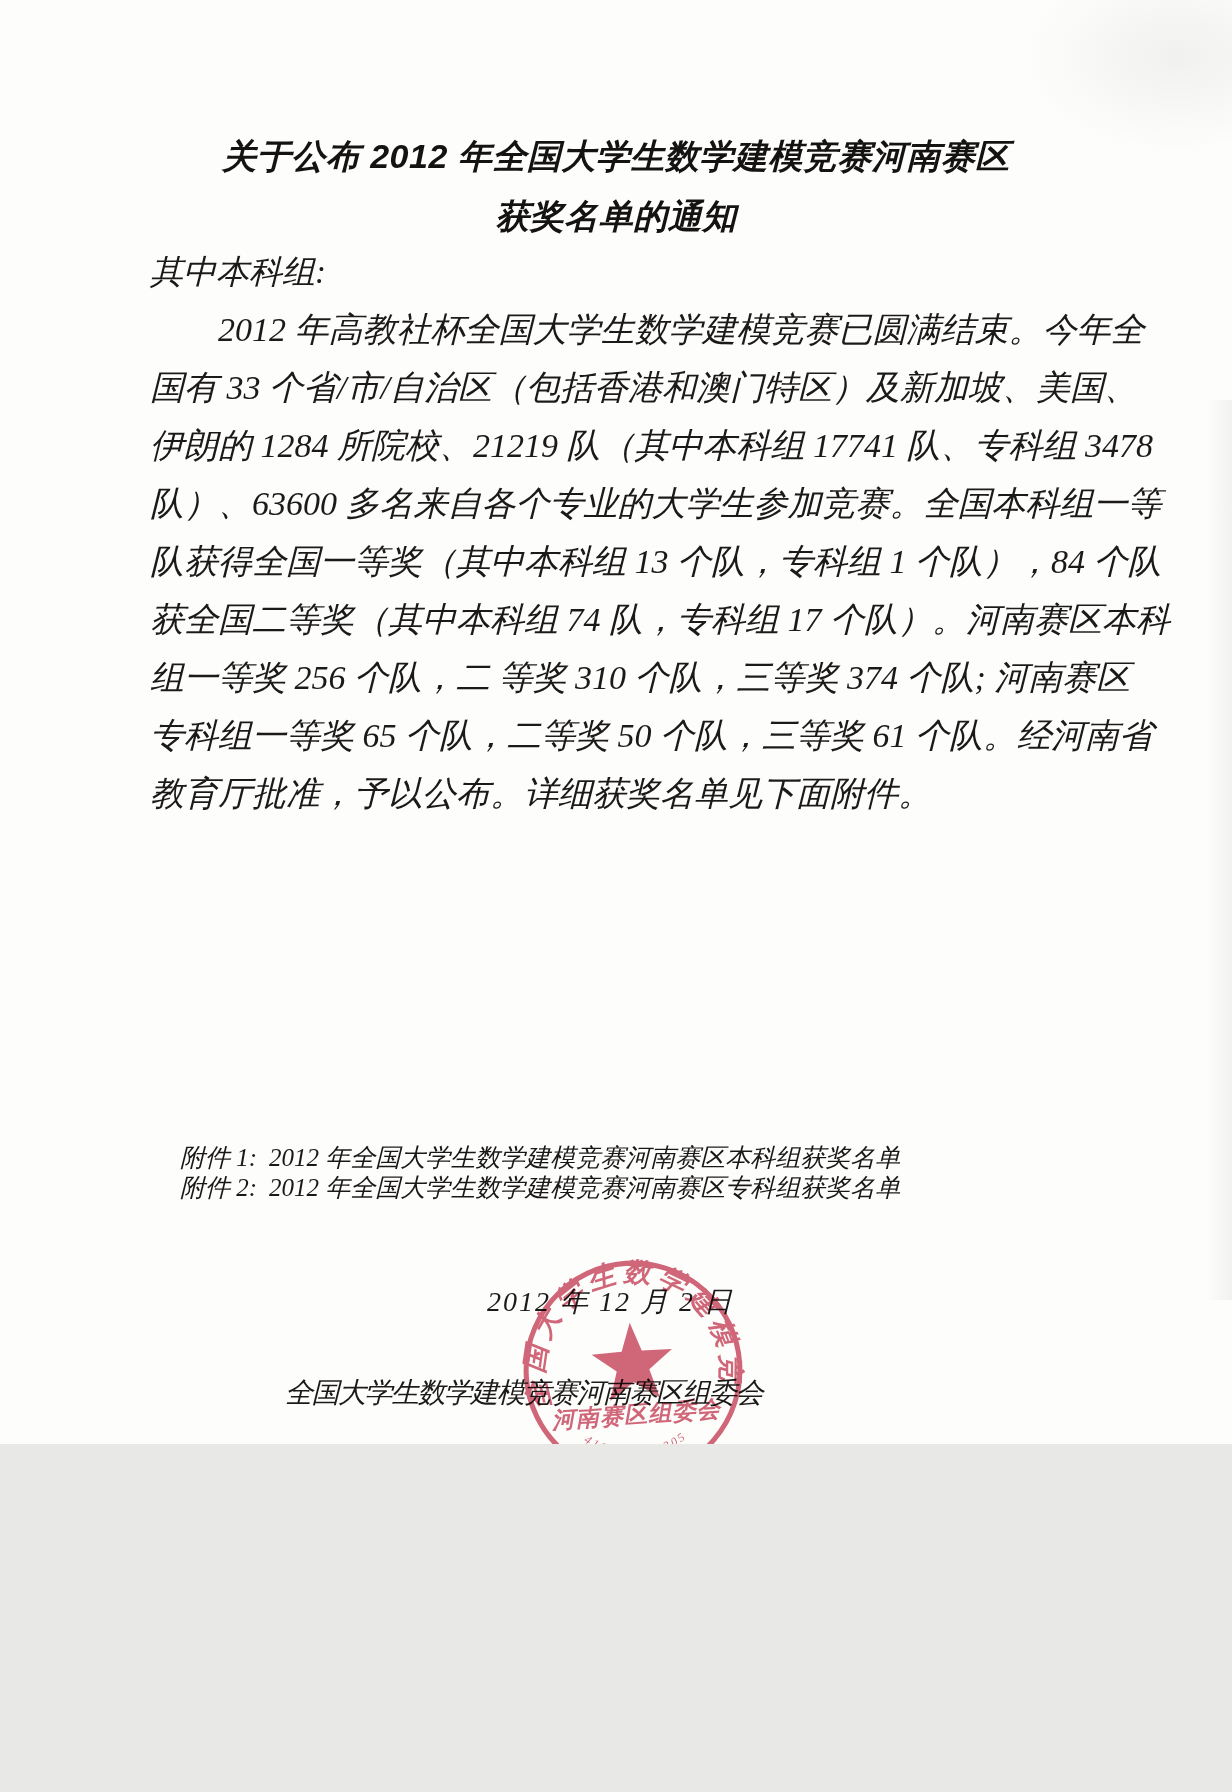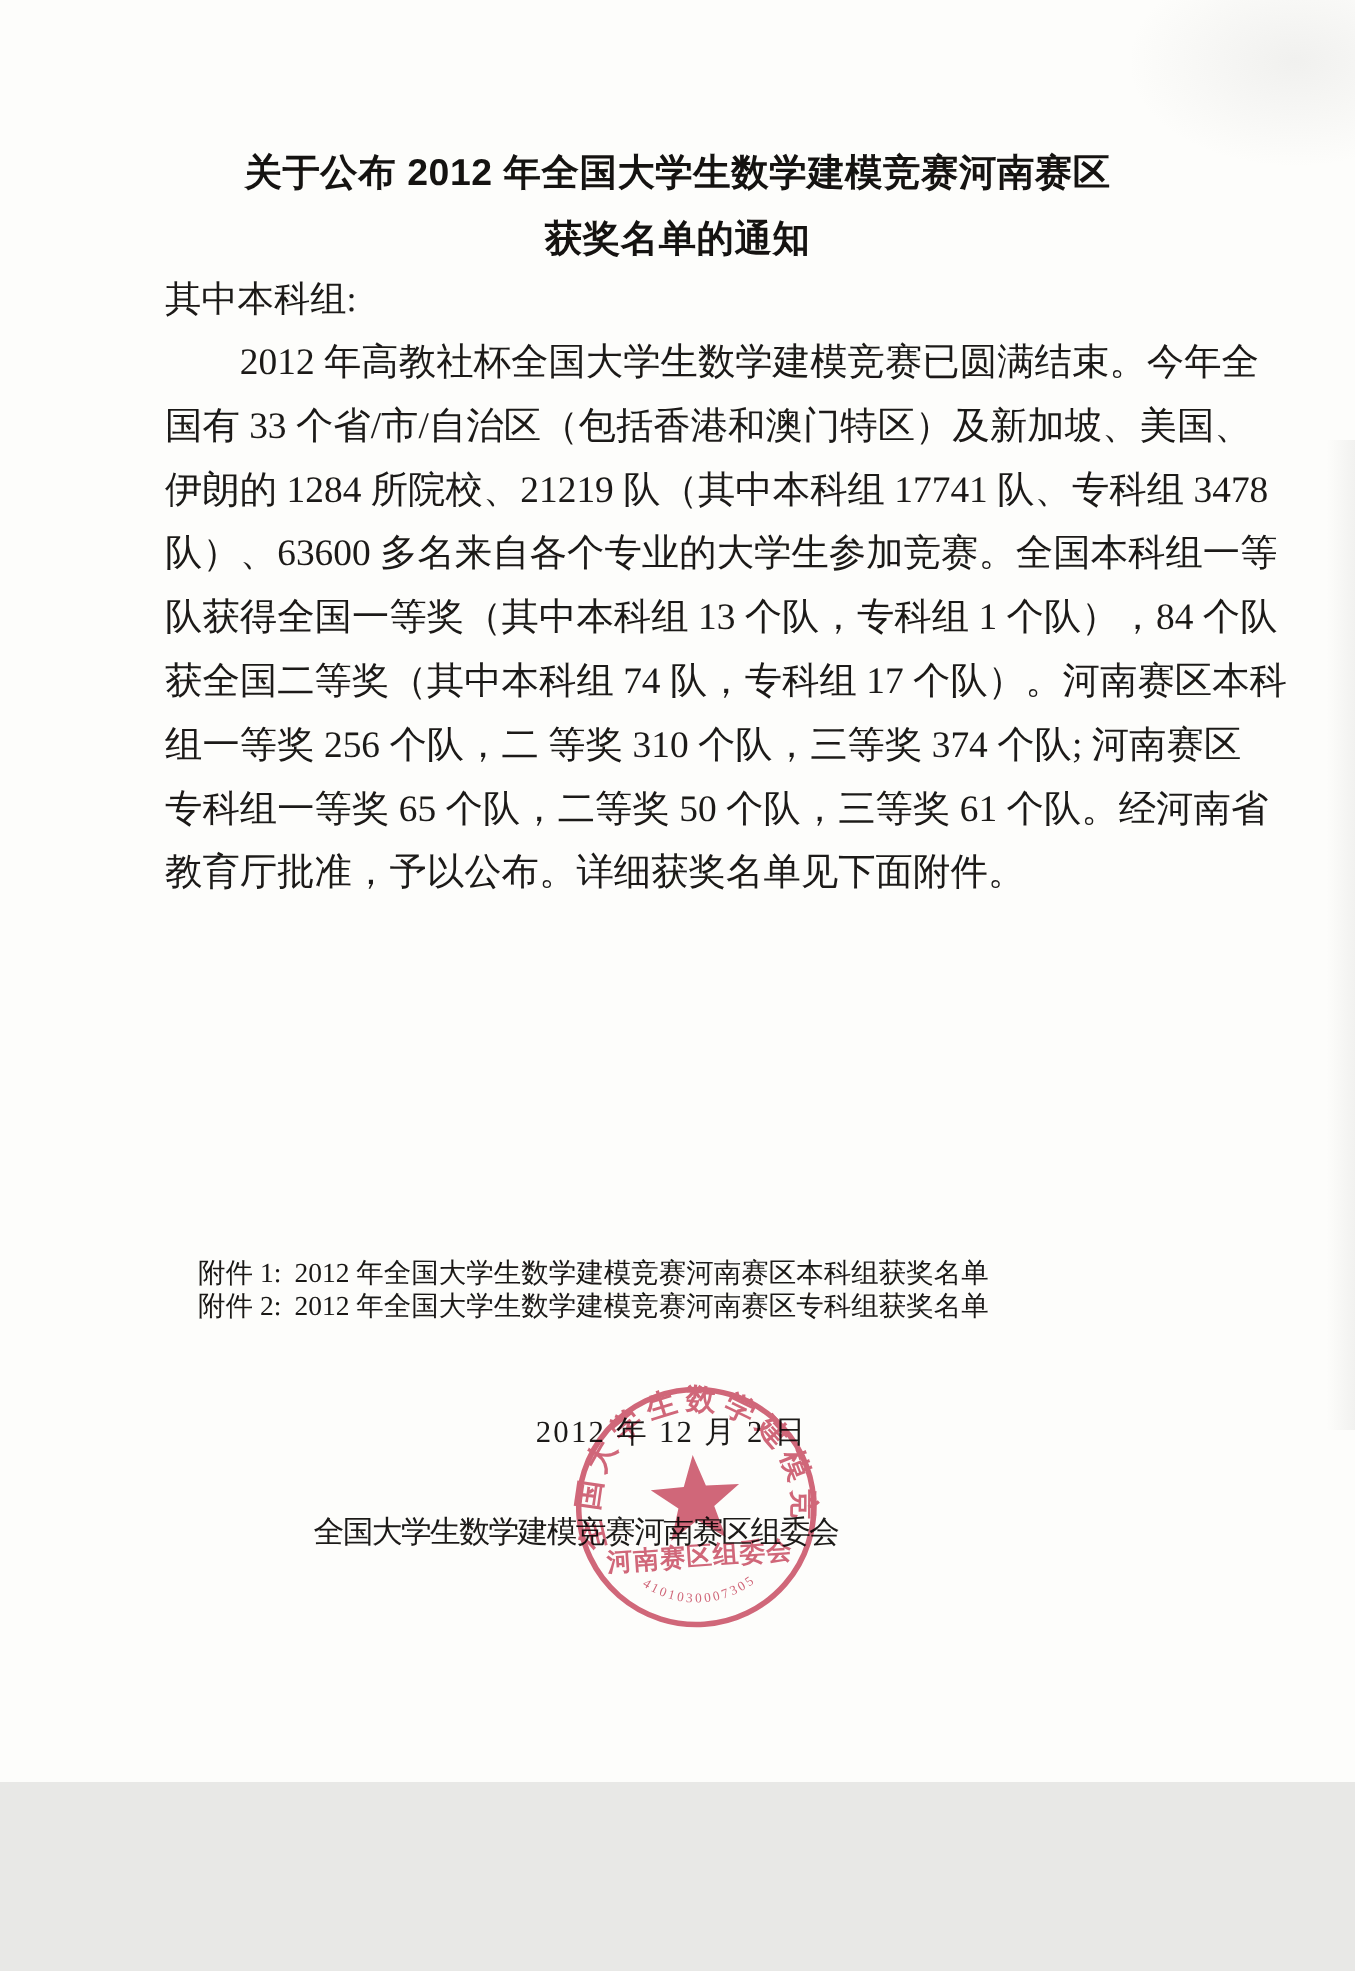--- a/index.html
+++ b/index.html
@@ -1,26 +1,27 @@
 <!DOCTYPE html>
 <html style="--seal-red: #c8465e; --ink: #1c1a18; --paper: #fdfdfb;"><head>
 <meta charset="utf-8">
 <style>
   :root { --seal-red: #c8465e; --ink: #1c1a18; --paper: #fdfdfb; }
   * { margin: 0; padding: 0; box-sizing: border-box; }
   html, body { background: #e8e8e6; }
   .page {
     position: relative;
     width: 1232px;
-    height: 1620px;
+    height: 1444px;
     margin: 0 auto;
     background: var(--paper);
     overflow: hidden;
     color: var(--ink);
     font-family: "Liberation Serif", "DejaVu Serif", serif;
+    font-style: italic;
   }
   
   .smudge-top-right {
     position: absolute; right: 0; top: 0; width: 220px; height: 160px;
     background: radial-gradient(ellipse at 75% 35%, rgba(150,150,148,0.12), rgba(0,0,0,0) 65%);
     pointer-events: none;
   }
   .smudge-right-edge {
     position: absolute; right: 0; top: 400px; width: 26px; height: 900px;
     background: linear-gradient(to left, rgba(140,140,138,0.10), rgba(0,0,0,0));

